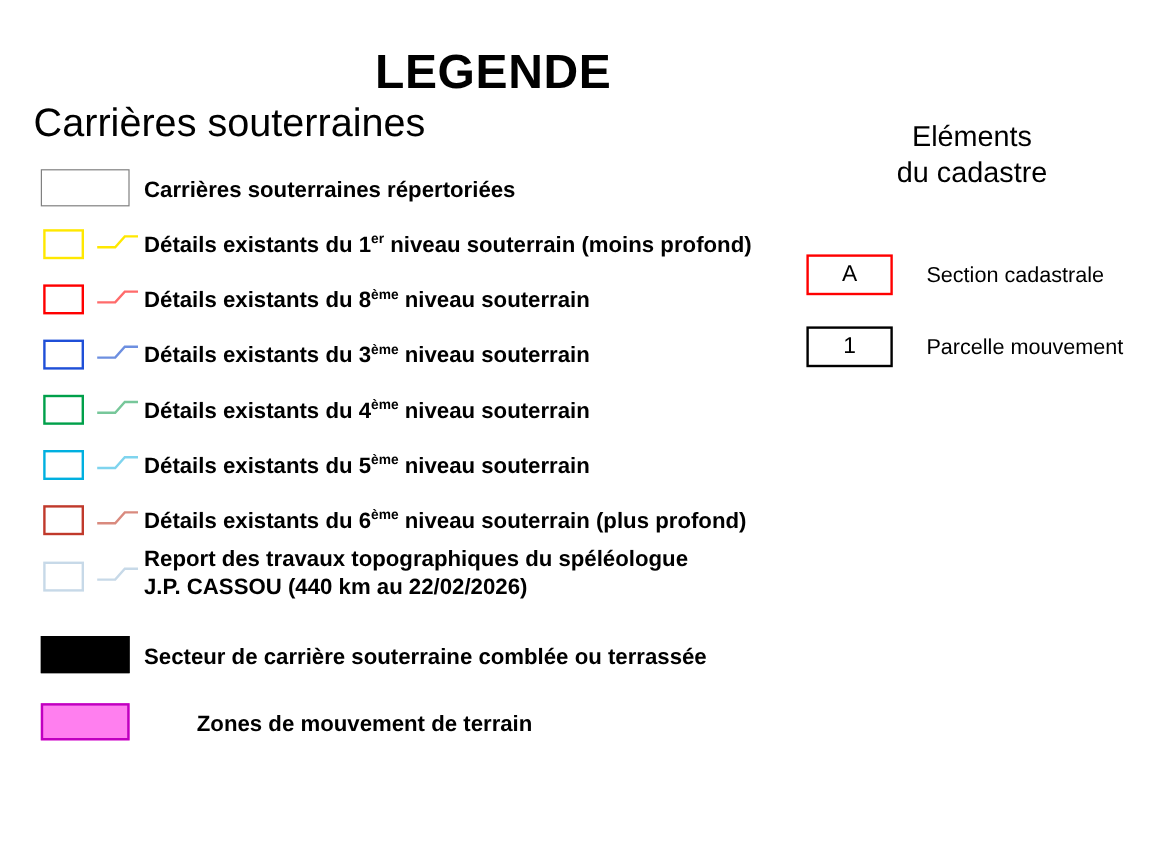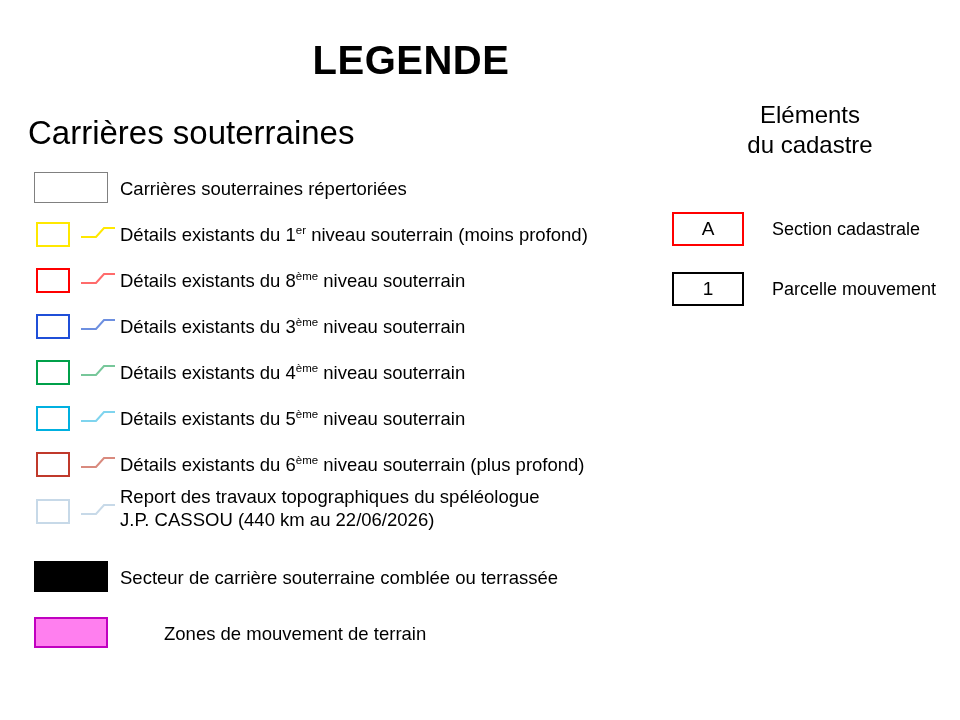--- a/index.html
+++ b/index.html
@@ -24,21 +24,21 @@
     text-align: center;
     font-size: 40px;
     letter-spacing: 0.5px;
     font-weight: 700;
   }
 
   
   #left-col {
     position: absolute;
     left: 28px;
-    top: 115px;
+    top: 84px;
     width: 640px;
   }
   #left-heading {
     font-size: 33px;
     font-weight: 400;
     margin: 0 0 14px 0;
     line-height: 1.1;
   }
 
   .row {
@@ -77,20 +77,21 @@
     top: 10px;
     width: 36px;
     height: 18px;
   }
   .elbow svg { display: block; }
 
   .label {
     font-size: 18.5px;
     line-height: 1.25;
     white-space: nowrap;
+    font-weight: bold;
   }
   .label sup {
     font-size: 0.62em;
     vertical-align: super;
   }
   .two-line { white-space: normal; }
 
   
   #right-col {
     position: absolute;
@@ -228,21 +229,21 @@
     <div class="sym" style="margin-top:4px;">
       <div class="swatch" style="border:2px solid #c7d9e8;"></div>
       <div class="elbow">
         <svg width="36" height="18" viewBox="0 0 36 18">
             <path d="M1 13 L16 13 L24 4 L35 4" fill="none" stroke="#c7d9e8" stroke-width="2"></path>
           </svg>
       </div>
     </div>
     <div class="label two-line" style="margin-top:-2px;">
       <div>Report des travaux topographiques du spéléologue</div>
-      <div>J.P. CASSOU (440 km au 22/06/2026)</div>
+      <div>J.P. CASSOU (440 km au 22/02/2026)</div>
     </div>
   </div>
 
   <div class="row" style="height:56px;">
     <div class="sym">
       <div class="swatch big" style="border:1px solid #000000; background:#000000;"></div>
     </div>
     <div class="label">Secteur de carrière souterraine comblée ou terrassée</div>
   </div>
 

